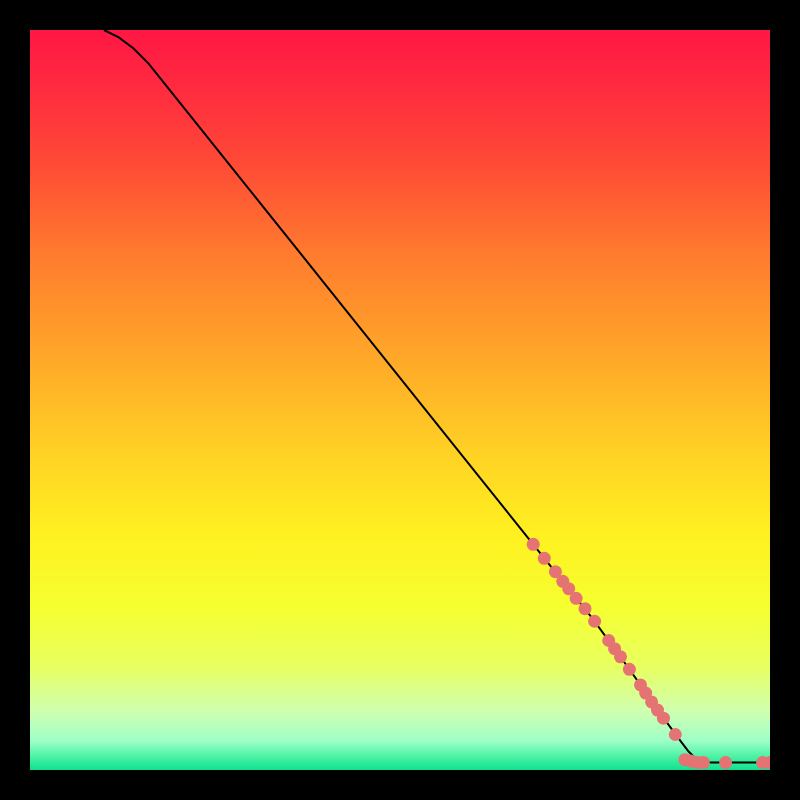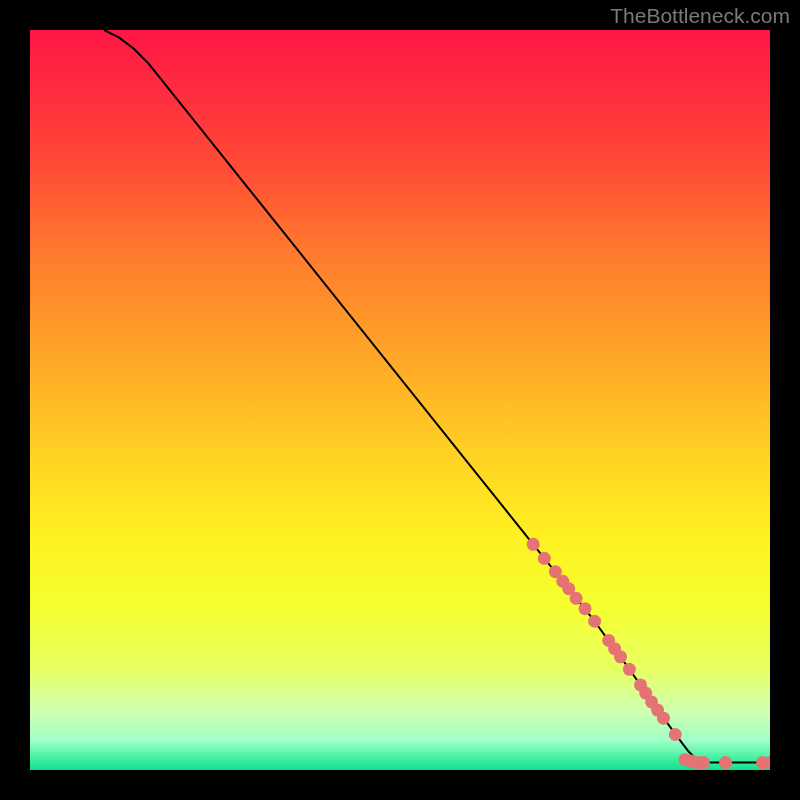--- a/index.html
+++ b/index.html
@@ -32,21 +32,20 @@
     height: 740px;
   }
   svg {
     display: block;
   }
 </style>
 </head>
 <body>
 
 <div class="container">
-  <div class="watermark">TheBottleneck.com</div>
   <div class="plot-area">
     <svg id="chart-svg" width="740" height="740" viewBox="0 0 740 740">
         <defs>
           <linearGradient id="bg-grad" x1="0" y1="0" x2="0" y2="1">
             <stop offset="0%" stop-color="#ff1744"></stop>
             <stop offset="8%" stop-color="#ff2b3f"></stop>
             <stop offset="18%" stop-color="#ff4a36"></stop>
             <stop offset="30%" stop-color="#ff7a2e"></stop>
             <stop offset="45%" stop-color="#ffaa28"></stop>
             <stop offset="57.99999999999999%" stop-color="#ffd424"></stop>

